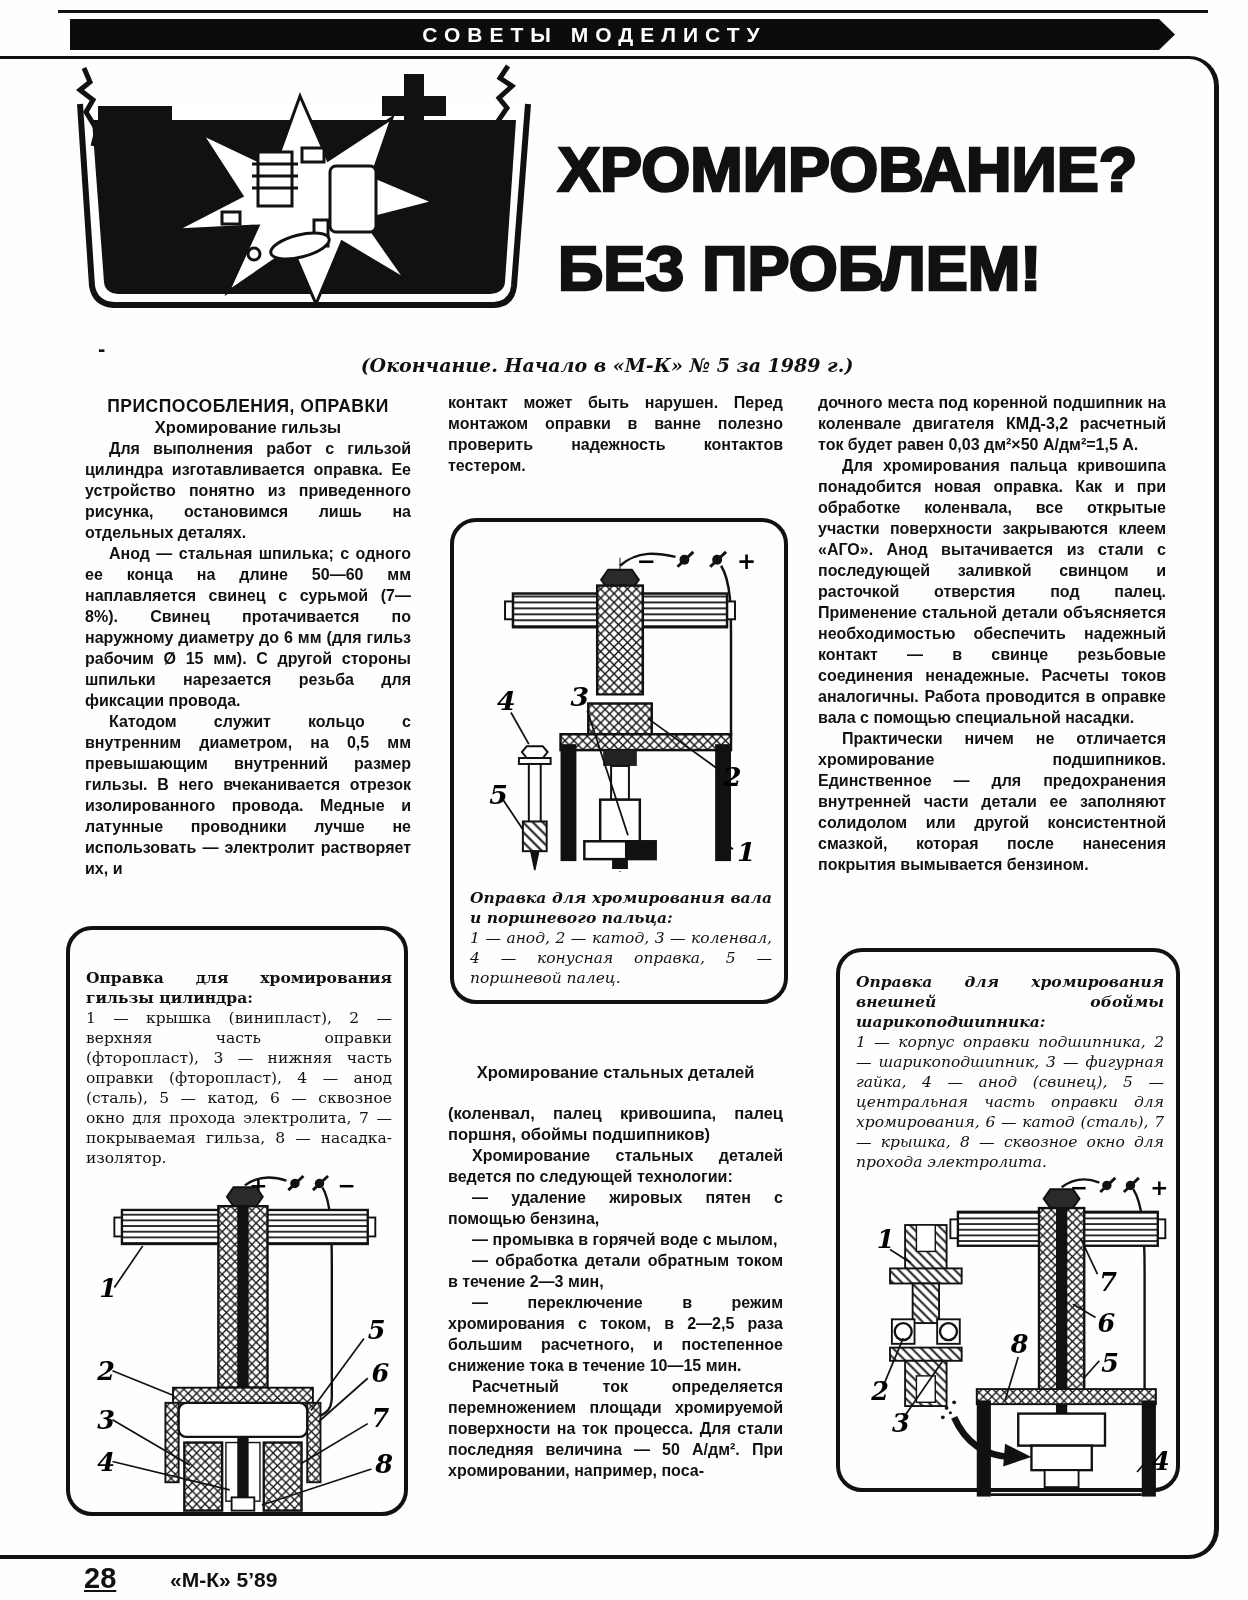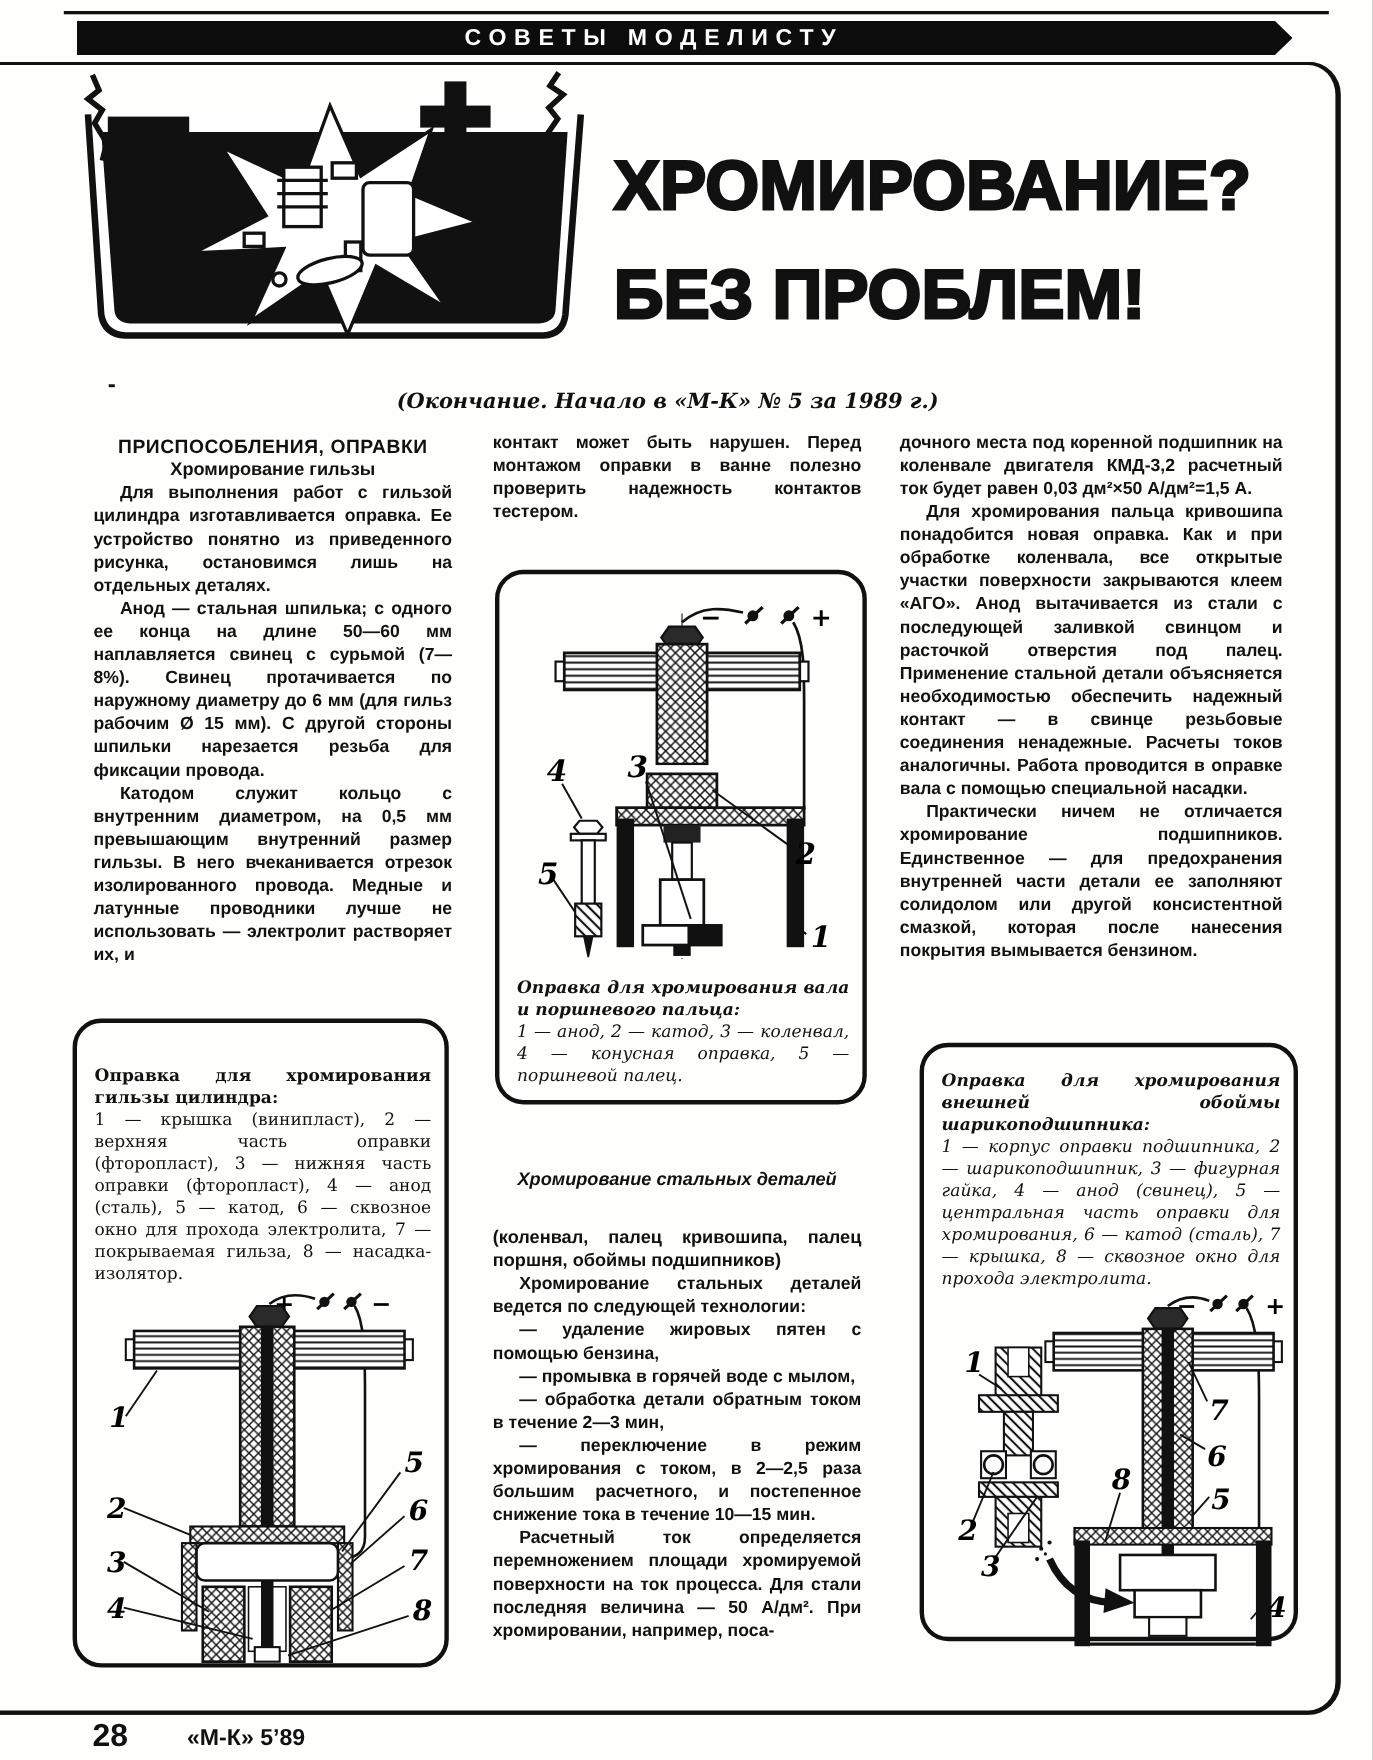--- a/index.html
+++ b/index.html
@@ -17,21 +17,21 @@
   }
   .headerbar span{
     color:#fff;font-weight:bold;font-size:21px;letter-spacing:7px;transform:translateX(-28px);
   }
   .frame{
     position:absolute;left:0;top:56px;width:1214px;height:1496px;
     border-top:3px solid #111;border-right:5px solid #111;border-bottom:4px solid #111;
     border-radius:0 30px 30px 0;
   }
   .footer{position:absolute;left:0;top:1560px;width:1214px;}
-  .pageno{position:absolute;left:84px;top:2px;font-size:29px;font-weight:bold;}
+  .pageno{position:absolute;left:84px;top:2px;font-size:29px;font-weight:bold;text-decoration:underline;}
   .issue{position:absolute;left:170px;top:8px;font-size:21px;font-weight:bold;}
   .margin-dash{position:absolute;left:98px;top:336px;font-size:22px;font-weight:bold;}
   
   .hero{position:absolute;left:62px;top:62px;width:482px;height:258px;}
   .title{position:absolute;left:558px;top:138px;width:625px;line-height:1.0;}
   .title div{
     font-size:63px;font-weight:bold;letter-spacing:0px;
     -webkit-text-stroke:2.6px #111;white-space:nowrap;
   }
   .title .t2{margin-top:36px;}
@@ -176,21 +176,21 @@
     <text class="figlabel" x="254" y="248">2</text>
     <text class="figlabel" x="268" y="324">1</text>
   </svg>
   <div class="cap" style="margin-top:16px;font-style:italic;">
     <div class="cap-t">Оправка для хромирования вала и поршневого пальца:</div>
     <div>1 — анод, 2 — катод, 3 — коленвал, 4 — конусная оправка, 5 — поршневой палец.</div>
   </div>
 </div>
 
 <div class="col" style="left:448px;top:1062px;width:335px;">
-  <p class="c-sub noind" style="margin-bottom:32px;font-style:italic;">Хромирование стальных деталей</p>
+  <p class="c-sub noind" style="margin-bottom:20px;">Хромирование стальных деталей</p>
   <p class="c-sub2 noind">(коленвал, палец кривошипа, палец поршня, обоймы подшипников)</p>
   <p>Хромирование стальных деталей ведется по следующей технологии:</p>
   <p>— удаление жировых пятен с помощью бензина,</p>
   <p>— промывка в горячей воде с мылом,</p>
   <p>— обработка детали обратным током в течение 2—3 мин,</p>
   <p>— переключение в режим хромирования с током, в 2—2,5 раза большим расчетного, и постепенное снижение тока в течение 10—15 мин.</p>
   <p>Расчетный ток определяется перемножением площади хромируемой поверхности на ток процесса. Для стали последняя величина — 50 А/дм². При хромировании, например, поса-</p>
 </div>
 
 <div class="col" style="left:818px;top:392px;width:348px;">

